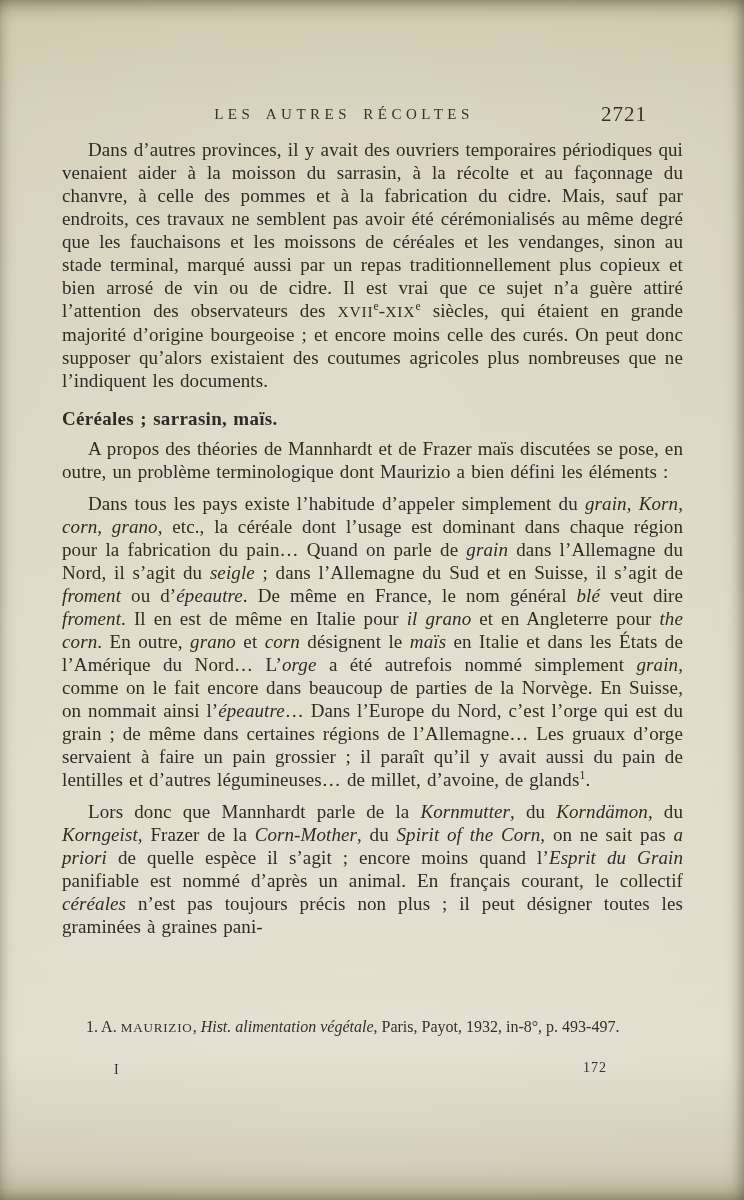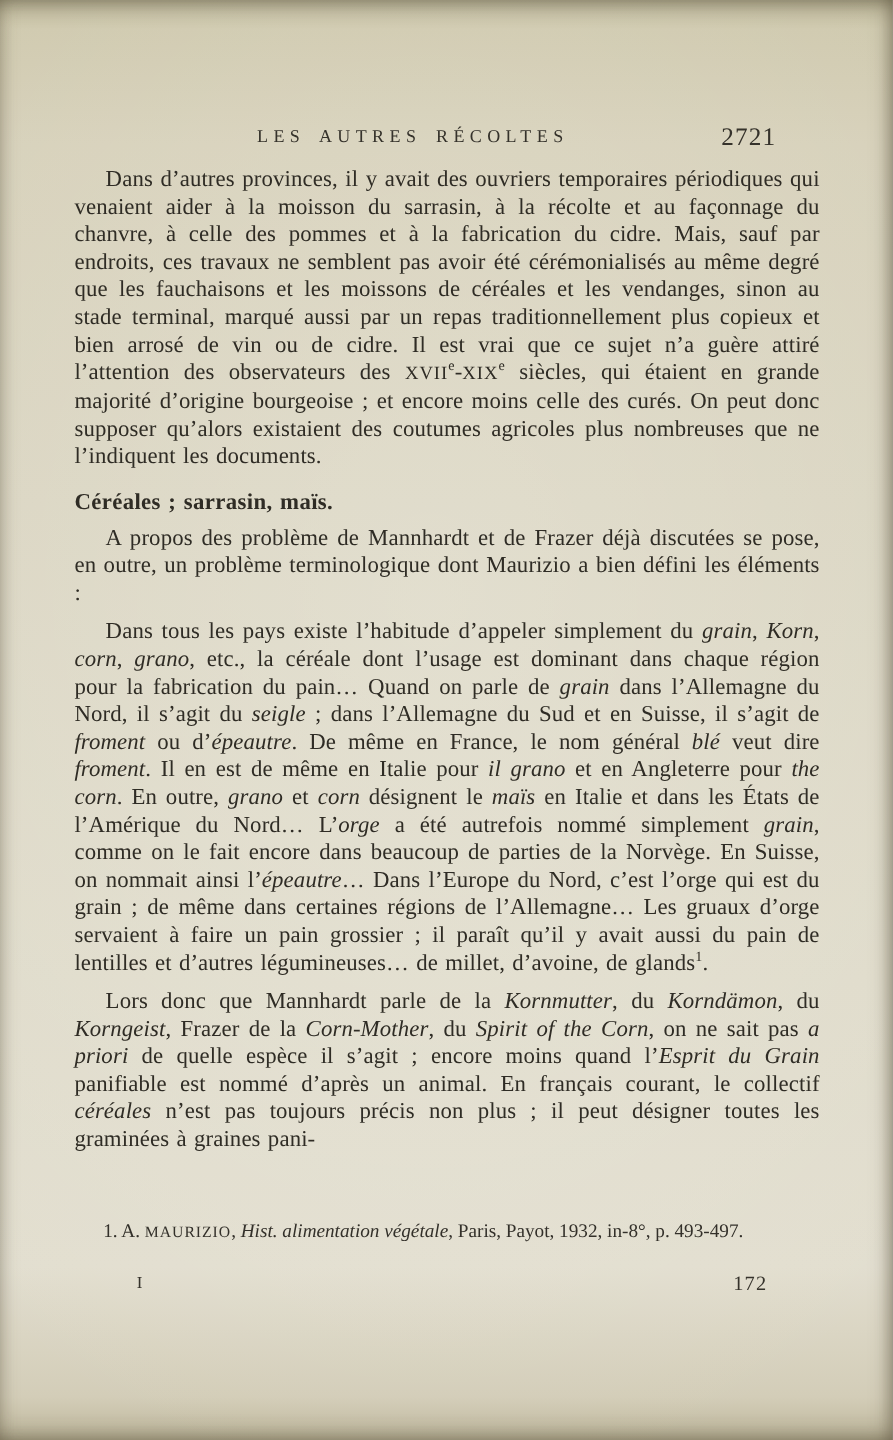--- a/index.html
+++ b/index.html
@@ -56,21 +56,21 @@
     font-size:16px;line-height:22px;
     text-align:justify;text-indent:24px;
     color:#33302a;
   }
   .signature-mark{
     position:absolute;top:1062px;left:114px;
     font-size:14px;color:#35322b;
   }
   .folio-number{
     position:absolute;top:1060px;left:583px;
-    font-size:17px;letter-spacing:1px;color:#35322b;margin-left:28px;
+    font-size:14px;letter-spacing:1px;color:#35322b;
   }
   .watermark{
     position:absolute;top:1000px;left:375px;
     font-family:"Liberation Sans","DejaVu Sans",sans-serif;
     font-size:40px;font-weight:normal;
     letter-spacing:-1.2px;
     white-space:nowrap;
     text-shadow:0 0 1px rgba(16,32,120,0.55), 1px 1px 1px rgba(16,32,120,0.35);
   }
 </style>
@@ -81,21 +81,21 @@
 
   <div class="running-head">LES AUTRES RÉCOLTES</div>
 
   <div class="page-number">2721</div>
 
   <div class="body-text">
     <p>Dans d’autres provinces, il y avait des ouvriers temporaires périodiques qui venaient aider à la moisson du sarrasin, à la récolte et au façonnage du chanvre, à celle des pommes et à la fabrication du cidre. Mais, sauf par endroits, ces travaux ne semblent pas avoir été cérémonialisés au même degré que les fauchaisons et les moissons de céréales et les vendanges, sinon au stade terminal, marqué aussi par un repas traditionnellement plus copieux et bien arrosé de vin ou de cidre. Il est vrai que ce sujet n’a guère attiré l’attention des observateurs des <sc>xvii</sc><sup>e</sup>-<sc>xix</sc><sup>e</sup> siècles, qui étaient en grande majorité d’origine bourgeoise ; et encore moins celle des curés. On peut donc supposer qu’alors existaient des coutumes agricoles plus nombreuses que ne l’indiquent les documents.</p>
 
     <h2 class="section-heading">Céréales ; sarrasin, maïs.</h2>
 
-    <p>A propos des problème de Mannhardt et de Frazer déjà discutées se pose, en outre, un problème terminologique dont Maurizio a bien défini les éléments :</p>
+    <p>A propos des théories de Mannhardt et de Frazer maïs discutées se pose, en outre, un problème terminologique dont Maurizio a bien défini les éléments :</p>
 
     <p class="quote-para">Dans tous les pays existe l’habitude d’appeler simplement du <i>grain</i>, <i>Korn</i>, <i>corn</i>, <i>grano</i>, etc., la céréale dont l’usage est dominant dans chaque région pour la fabrication du pain… Quand on parle de <i>grain</i> dans l’Allemagne du Nord, il s’agit du <i>seigle</i> ; dans l’Allemagne du Sud et en Suisse, il s’agit de <i>froment</i> ou d’<i>épeautre</i>. De même en France, le nom général <i>blé</i> veut dire <i>froment</i>. Il en est de même en Italie pour <i>il grano</i> et en Angleterre pour <i>the corn</i>. En outre, <i>grano</i> et <i>corn</i> désignent le <i>maïs</i> en Italie et dans les États de l’Amérique du Nord… L’<i>orge</i> a été autrefois nommé simplement <i>grain</i>, comme on le fait encore dans beaucoup de parties de la Norvège. En Suisse, on nommait ainsi l’<i>épeautre</i>… Dans l’Europe du Nord, c’est l’orge qui est du grain ; de même dans certaines régions de l’Allemagne… Les gruaux d’orge servaient à faire un pain grossier ; il paraît qu’il y avait aussi du pain de lentilles et d’autres légumineuses… de millet, d’avoine, de glands<sup>1</sup>.</p>
 
     <p class="last-para">Lors donc que Mannhardt parle de la <i>Kornmutter</i>, du <i>Korndämon</i>, du <i>Korngeist</i>, Frazer de la <i>Corn-Mother</i>, du <i>Spirit of the Corn</i>, on ne sait pas <i>a priori</i> de quelle espèce il s’agit ; encore moins quand l’<i>Esprit du Grain</i> panifiable est nommé d’après un animal. En français courant, le collectif <i>céréales</i> n’est pas toujours précis non plus ; il peut désigner toutes les graminées à graines pani-</p>
   </div>
 
   <div class="footnote">1. A. <sc>Maurizio</sc>, <i>Hist. alimentation végétale</i>, Paris, Payot, 1932, in-8°, p. 493-497.</div>
 
   <div class="signature-mark">I</div>
 

